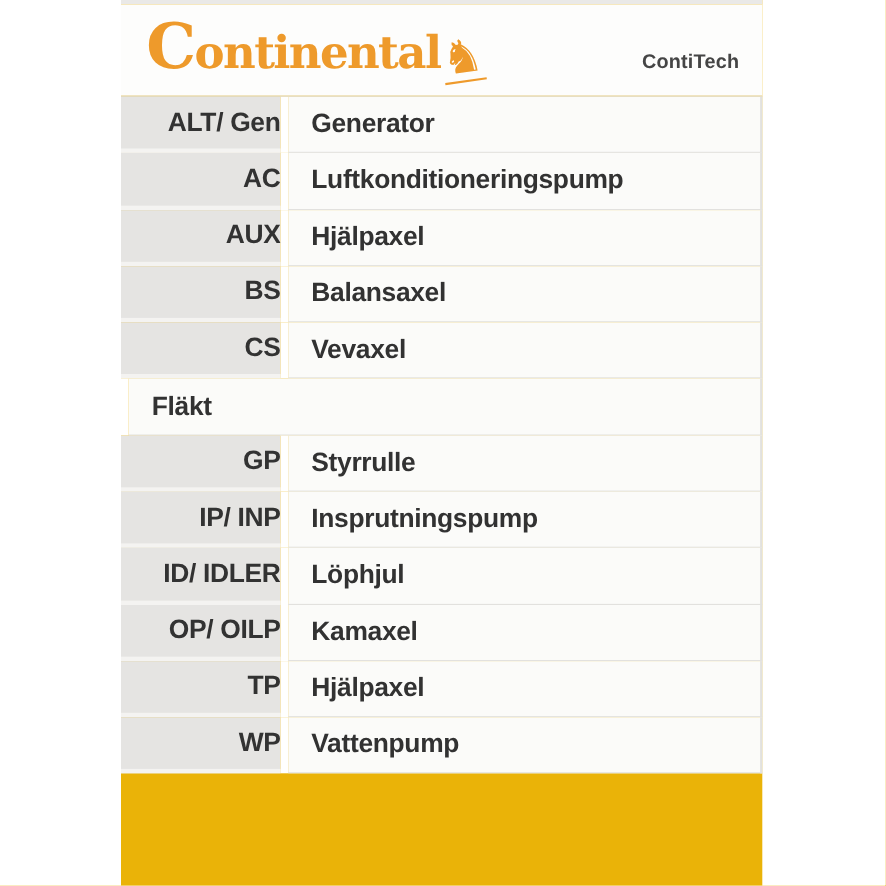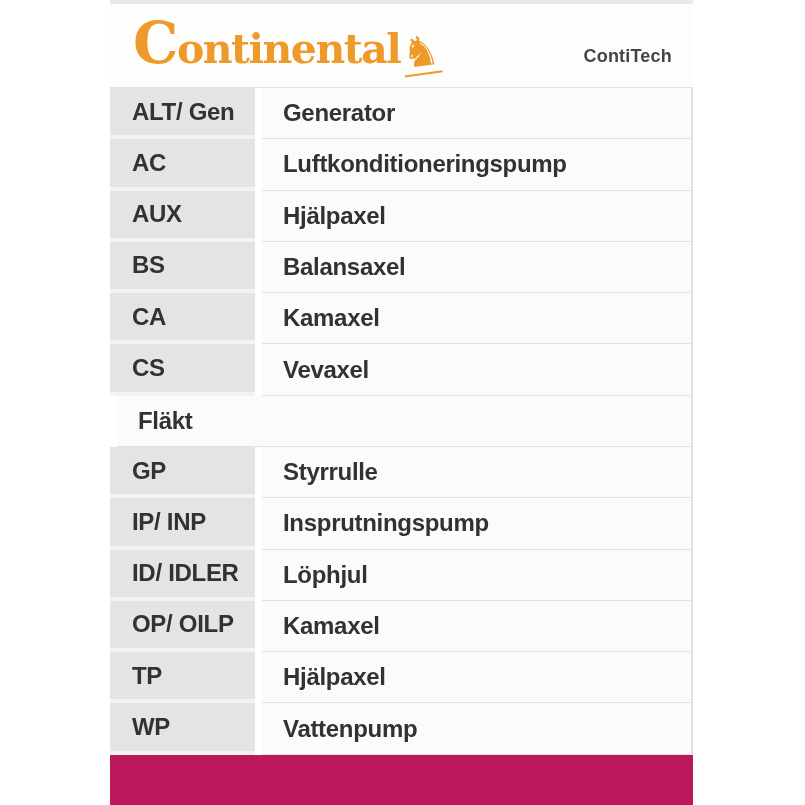--- a/index.html
+++ b/index.html
@@ -10,21 +10,21 @@
     background: #ffffff;
     font-family: "Liberation Sans", sans-serif;
     overflow: hidden;
   }
   .content {
     position: absolute;
     left: 110px;
     top: 0;
     width: 583px;
     height: 805px;
-    background: #be185d;
+    background: #eab308;
   }
   .top-strip {
     height: 4px;
     width: 100%;
     background: var(--top-strip, #eae9e7);
   }
   .header {
     height: 83px;
     display: flex;
     align-items: center;
@@ -75,20 +75,21 @@
     box-sizing: border-box;
   }
   .abbr-cell {
     width: 145px;
     box-sizing: border-box;
     background: var(--cell-gray, #e5e4e2);
     border-bottom: 4px solid var(--cell-gray-sep, #f4f3f1);
     display: flex;
     align-items: center;
     padding-left: 22px;
+    justify-content: flex-end;
   }
   .col-gap {
     width: 7px;
     background: #ffffff;
   }
   .desc-cell {
     flex: 1;
     box-sizing: border-box;
     background: var(--cell-white, #fbfbf9);
     border-bottom: 1px solid var(--cell-border, #e2e1de);
@@ -154,29 +155,20 @@
     <div class="row">
       <div class="abbr-cell">
           <span class="abbr-text">BS</span>
         </div>
       <div class="col-gap"></div>
       <div class="desc-cell">
           <span class="desc-text">Balansaxel</span>
         </div>
     </div>
 
-    <div class="row">
-      <div class="abbr-cell">
-          <span class="abbr-text">CA</span>
-        </div>
-      <div class="col-gap"></div>
-      <div class="desc-cell">
-          <span class="desc-text">Kamaxel</span>
-        </div>
-    </div>
 
     <div class="row">
       <div class="abbr-cell">
           <span class="abbr-text">CS</span>
         </div>
       <div class="col-gap"></div>
       <div class="desc-cell">
           <span class="desc-text">Vevaxel</span>
         </div>
     </div>

